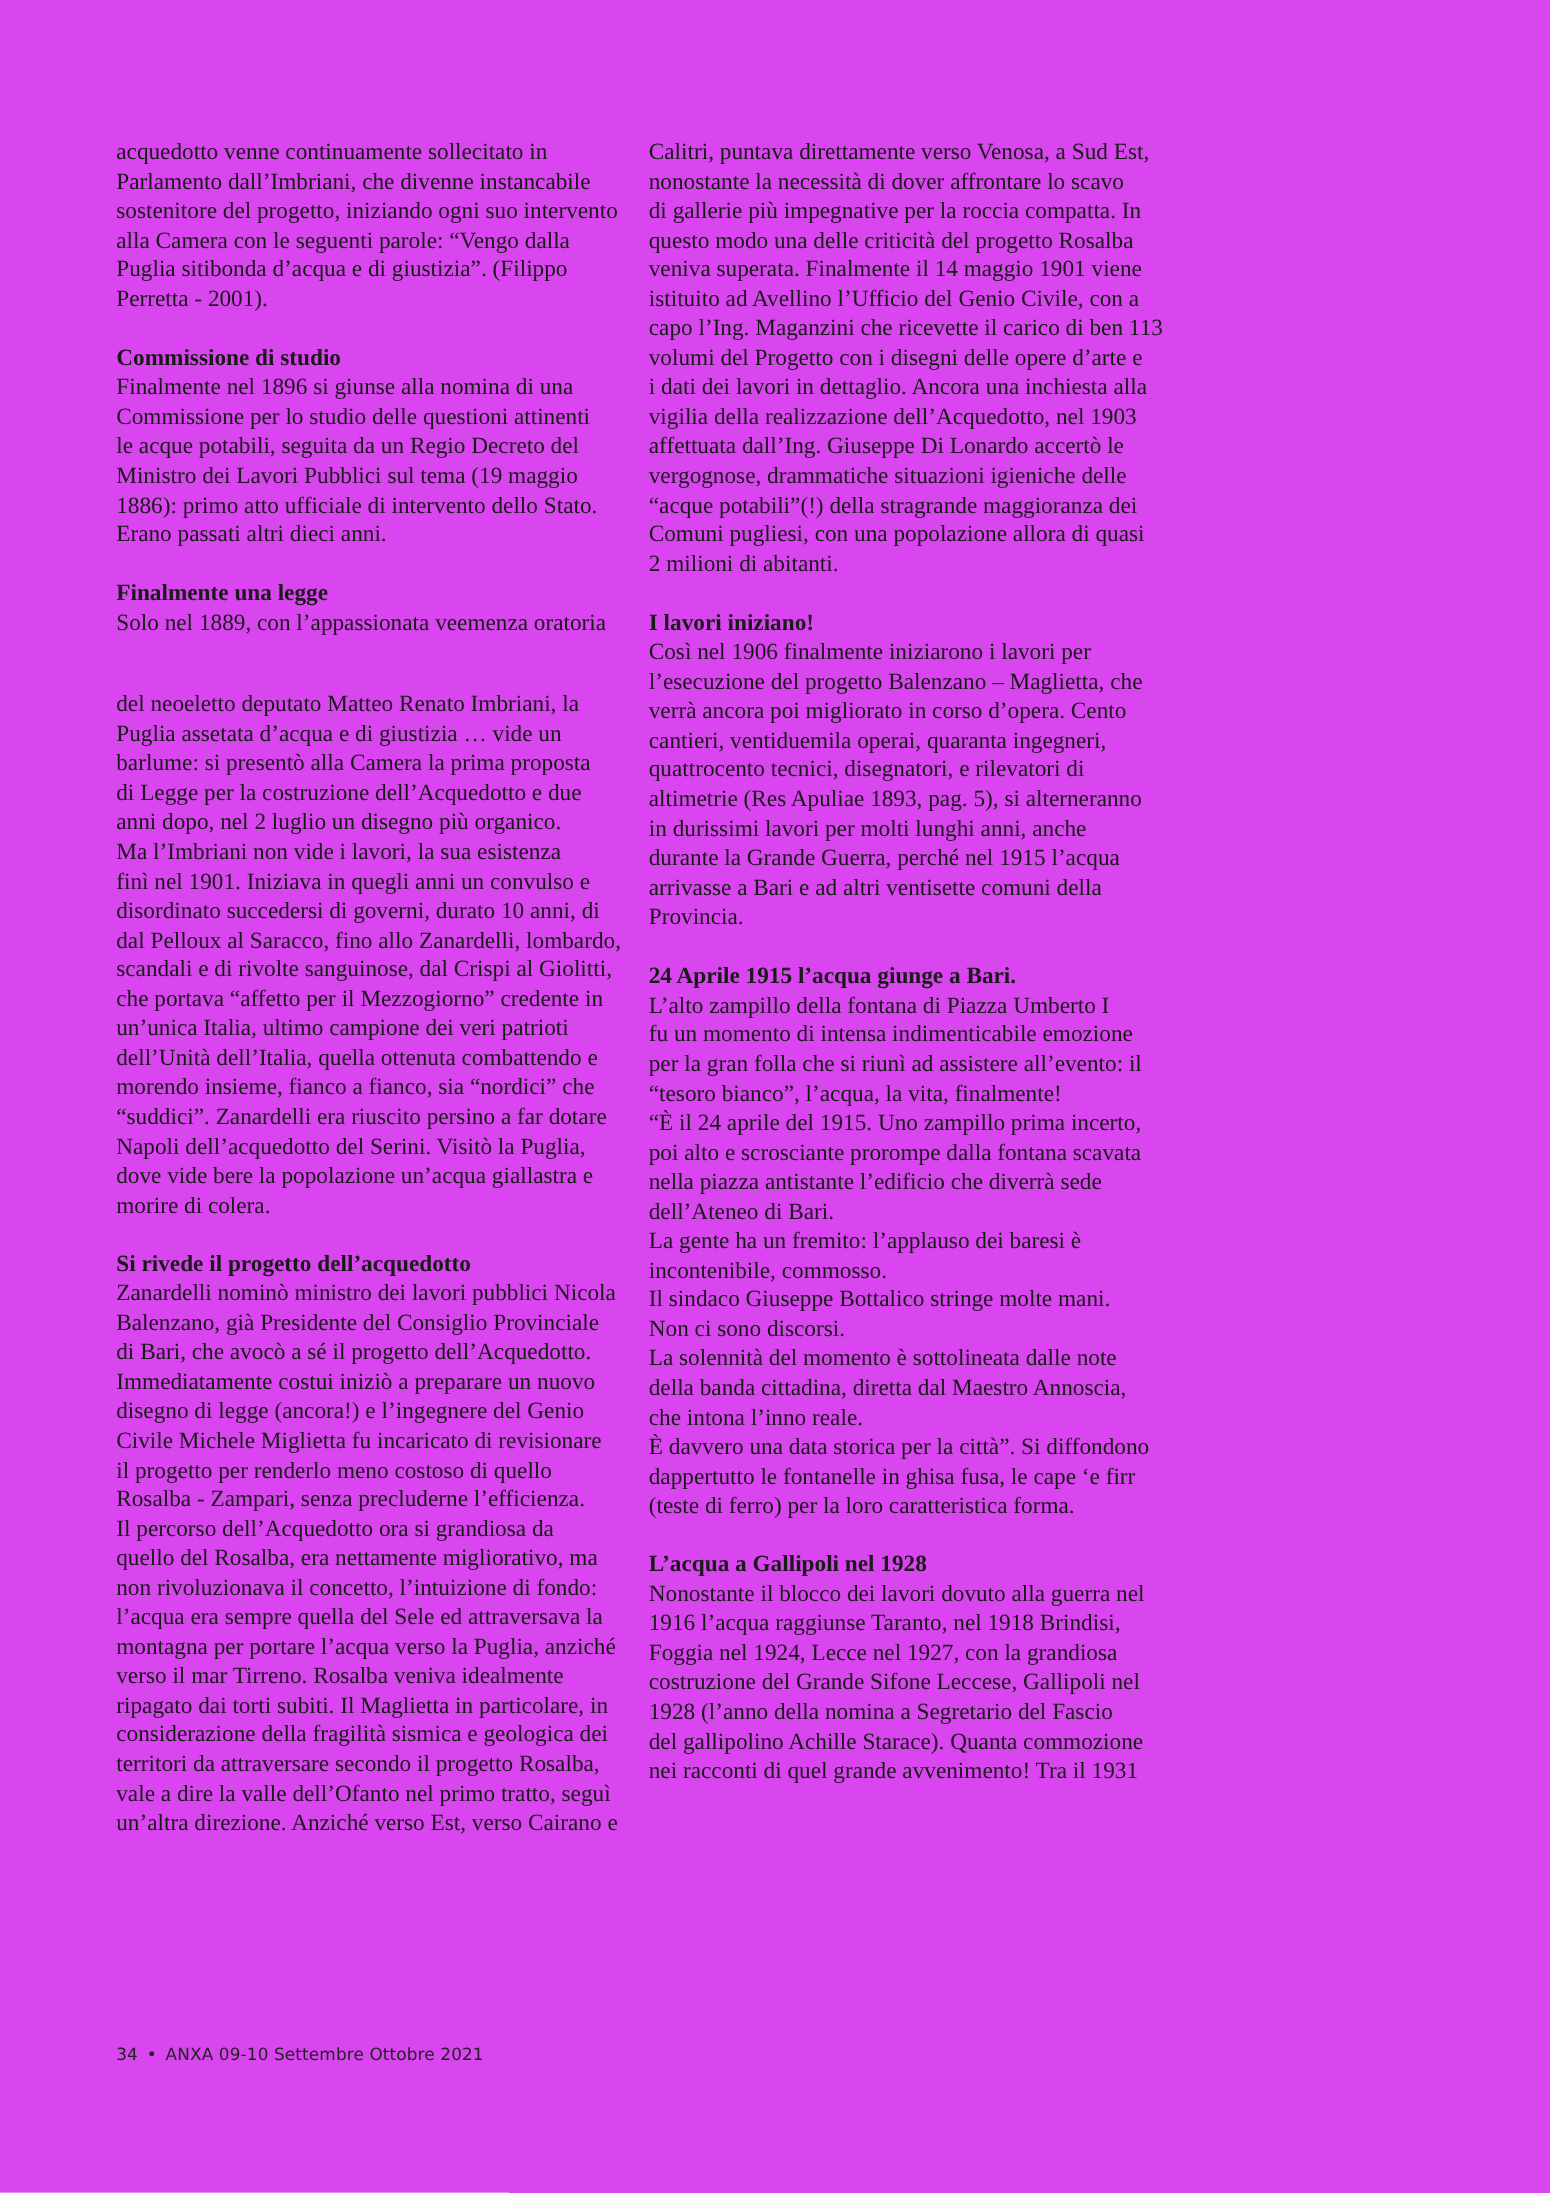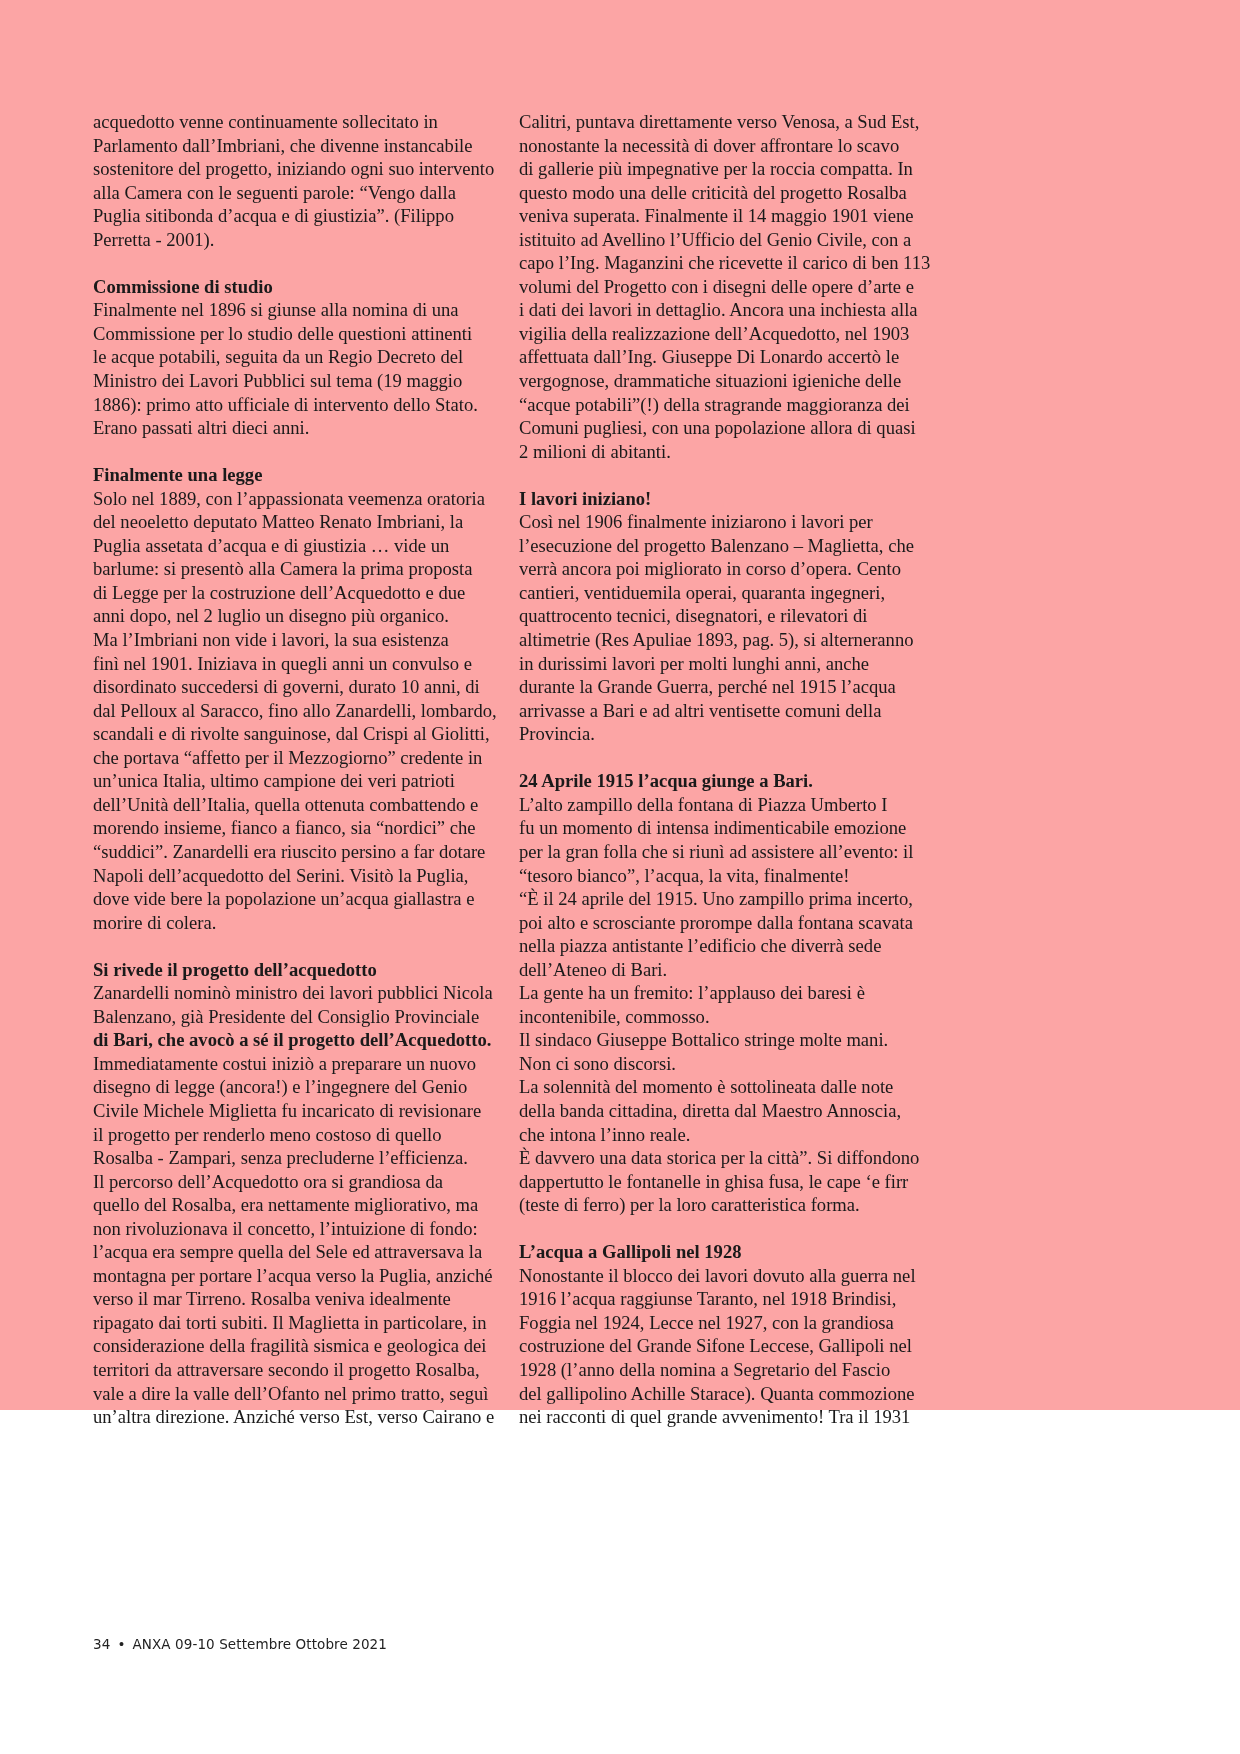--- a/index.html
+++ b/index.html
@@ -1,17 +1,17 @@
 <!DOCTYPE html>
 <html><head>
 <meta charset="utf-8">
 <style>
   html, body { margin: 0; padding: 0; background: #ffffff; }
   body { width: 1240px; height: 1754px; position: relative; overflow: hidden; }
-  .page { position: absolute; left: 0; top: 0; width: 1240px; height: 1410px; background: #fca5a5; }
+  .page { position: absolute; left: 0; top: 0; width: 1240px; height: 1754px; background: #d946ef; }
   .col { position: absolute; top: 110px; font-family: "Liberation Serif", "DejaVu Serif", serif; font-size: 18.6px; color: #1a1a1a; }
   .col-left { left: 93px; width: 396px; }
   .col-right { left: 519px; width: 500px; }
   .line { display: block; height: 23.55px; line-height: 23.55px; white-space: nowrap; text-align: justify; text-align-last: justify; }
   .line.last { text-align-last: left; }
   .heading { font-weight: bold; text-align-last: left; }
   .gap { display: block; height: 23.55px; }
   .footer { position: absolute; left: 93px; top: 1636px; font-family: "DejaVu Sans", "Liberation Sans", sans-serif; font-size: 13.5px; color: #222; letter-spacing: 0.1px; }
   .footer .dot { margin: 0 7px; }
 </style>
@@ -35,21 +35,21 @@
         <span class="line" style="word-spacing: 0px; text-align: left; text-align-last: left;">Commissione per lo studio delle questioni attinenti</span>
         <span class="line" style="word-spacing: 0px; text-align: left; text-align-last: left;">le acque potabili, seguita da un Regio Decreto del</span>
         <span class="line" style="word-spacing: 0px; text-align: left; text-align-last: left;">Ministro dei Lavori Pubblici sul tema (19 maggio</span>
         <span class="line" style="word-spacing: 0px; text-align: left; text-align-last: left;">1886): primo atto ufficiale di intervento dello Stato.</span>
         <span class="line last">Erano passati altri dieci anni.</span>
       </div>
       <span class="gap"></span>
       <span class="line heading">Finalmente una legge</span>
       <div>
         <span class="line" style="word-spacing: 0px; text-align: left; text-align-last: left;">Solo nel 1889, con l’appassionata veemenza oratoria</span>
-        <span class="line" style="word-spacing: 0px; text-align: left; text-align-last: left;">del neoeletto deputato Matteo Renato Imbriani, la</span>
+        <span class="line" style="word-spacing: 0px; text-align: left; text-align-last: left; margin-top: 42px;">del neoeletto deputato Matteo Renato Imbriani, la</span>
         <span class="line" style="word-spacing: 0px; text-align: left; text-align-last: left;">Puglia assetata d’acqua e di giustizia … vide un</span>
         <span class="line" style="word-spacing: 0px; text-align: left; text-align-last: left;">barlume: si presentò alla Camera la prima proposta</span>
         <span class="line" style="word-spacing: 0px; text-align: left; text-align-last: left;">di Legge per la costruzione dell’Acquedotto e due</span>
         <span class="line" style="word-spacing: 0px; text-align: left; text-align-last: left;">anni dopo, nel 2 luglio un disegno più organico.</span>
         <span class="line" style="word-spacing: 0px; text-align: left; text-align-last: left;">Ma l’Imbriani non vide i lavori, la sua esistenza</span>
         <span class="line" style="word-spacing: 0px; text-align: left; text-align-last: left;">finì nel 1901. Iniziava in quegli anni un convulso e</span>
         <span class="line" style="word-spacing: 0px; text-align: left; text-align-last: left;">disordinato succedersi di governi, durato 10 anni, di</span>
         <span class="line" style="word-spacing: 0px; text-align: left; text-align-last: left;">dal Pelloux al Saracco, fino allo Zanardelli, lombardo,</span>
         <span class="line" style="word-spacing: 0px; text-align: left; text-align-last: left;">scandali e di rivolte sanguinose, dal Crispi al Giolitti,</span>
         <span class="line" style="word-spacing: 0px; text-align: left; text-align-last: left;">che portava “affetto per il Mezzogiorno” credente in</span>
@@ -59,21 +59,21 @@
         <span class="line" style="word-spacing: 0px; text-align: left; text-align-last: left;">“suddici”. Zanardelli era riuscito persino a far dotare</span>
         <span class="line" style="word-spacing: 0px; text-align: left; text-align-last: left;">Napoli dell’acquedotto del Serini. Visitò la Puglia,</span>
         <span class="line" style="word-spacing: 0px; text-align: left; text-align-last: left;">dove vide bere la popolazione un’acqua giallastra e</span>
         <span class="line last">morire di colera.</span>
       </div>
       <span class="gap"></span>
       <span class="line heading">Si rivede il progetto dell’acquedotto</span>
       <div>
         <span class="line" style="word-spacing: 0px; text-align: left; text-align-last: left;">Zanardelli nominò ministro dei lavori pubblici Nicola</span>
         <span class="line" style="word-spacing: 0px; text-align: left; text-align-last: left;">Balenzano, già Presidente del Consiglio Provinciale</span>
-        <span class="line" style="word-spacing: 0px; text-align: center; text-align-last: left; font-weight: bold;">di Bari, che avocò a sé il progetto dell’Acquedotto.</span>
+        <span class="line" style="word-spacing: 0px; text-align: center; text-align-last: left;">di Bari, che avocò a sé il progetto dell’Acquedotto.</span>
         <span class="line" style="word-spacing: 0px; text-align: left; text-align-last: left;">Immediatamente costui iniziò a preparare un nuovo</span>
         <span class="line" style="word-spacing: 0px; text-align: left; text-align-last: left;">disegno di legge (ancora!) e l’ingegnere del Genio</span>
         <span class="line" style="word-spacing: 0px; text-align: left; text-align-last: left;">Civile Michele Miglietta fu incaricato di revisionare</span>
         <span class="line" style="word-spacing: 0px; text-align: left; text-align-last: left;">il progetto per renderlo meno costoso di quello</span>
         <span class="line" style="word-spacing: 0px; text-align: left; text-align-last: left;">Rosalba - Zampari, senza precluderne l’efficienza.</span>
         <span class="line" style="word-spacing: 0px; text-align: left; text-align-last: left;">Il percorso dell’Acquedotto ora si grandiosa da</span>
         <span class="line" style="word-spacing: 0px; text-align: left; text-align-last: left;">quello del Rosalba, era nettamente migliorativo, ma</span>
         <span class="line" style="word-spacing: 0px; text-align: left; text-align-last: left;">non rivoluzionava il concetto, l’intuizione di fondo:</span>
         <span class="line" style="word-spacing: 0px; text-align: left; text-align-last: left;">l’acqua era sempre quella del Sele ed attraversava la</span>
         <span class="line" style="word-spacing: 0px; text-align: left; text-align-last: left;">montagna per portare l’acqua verso la Puglia, anziché</span>

